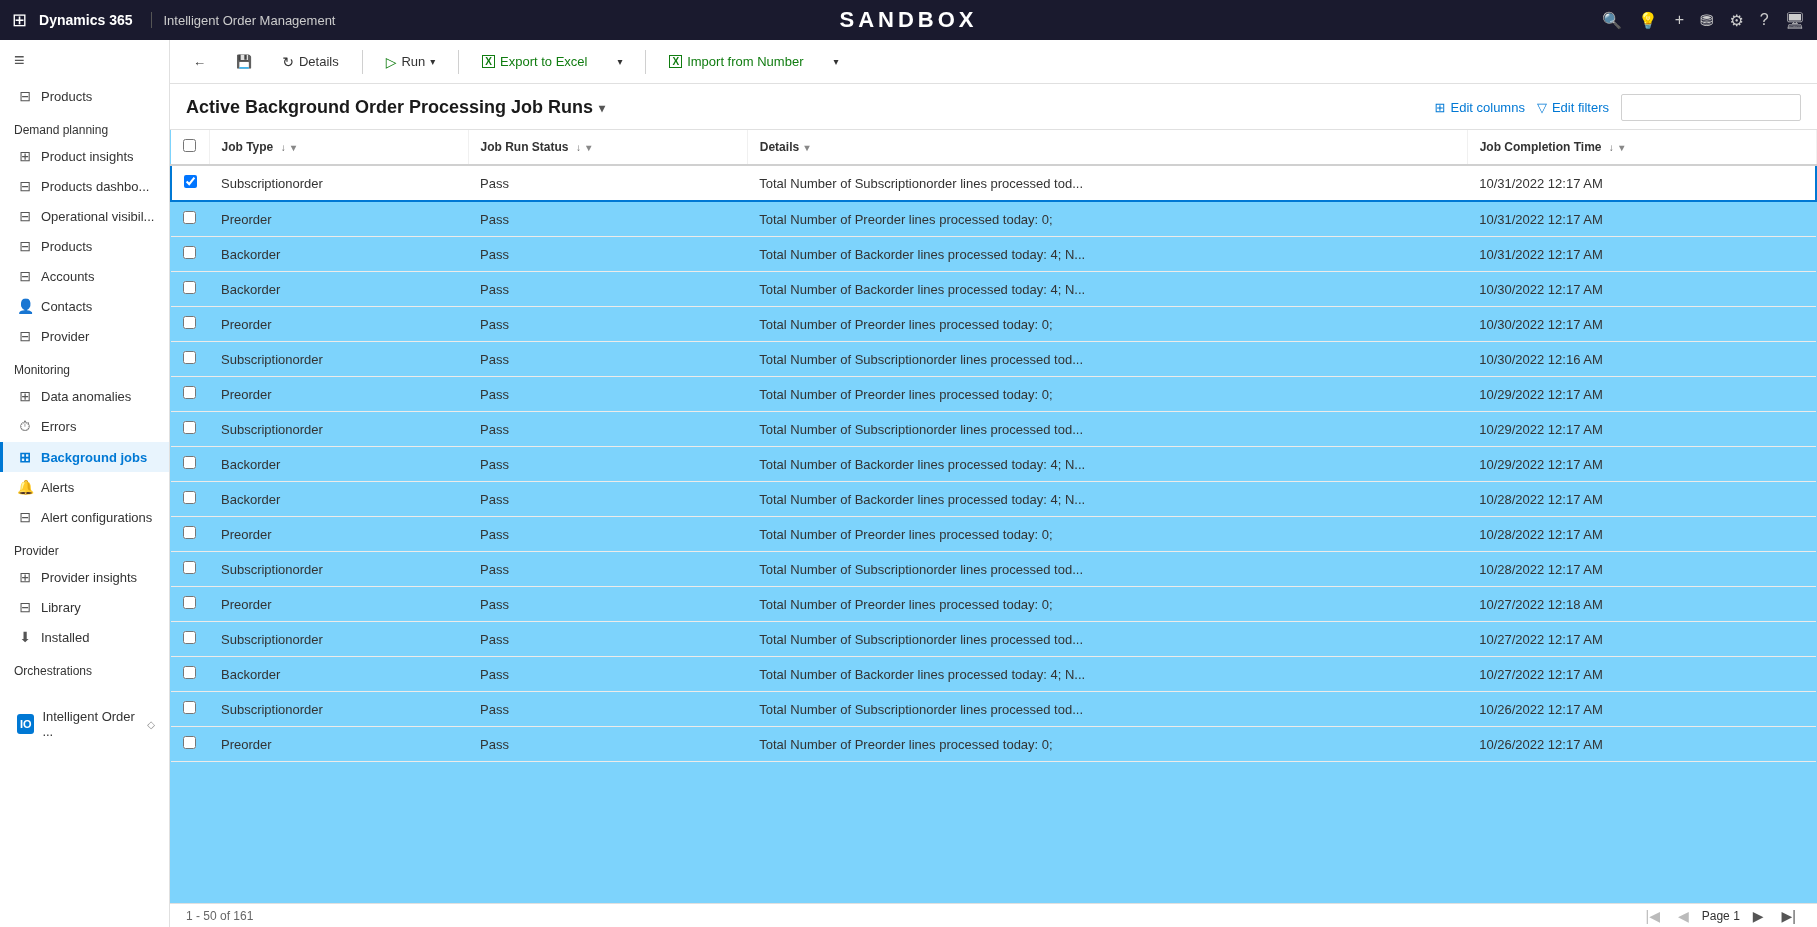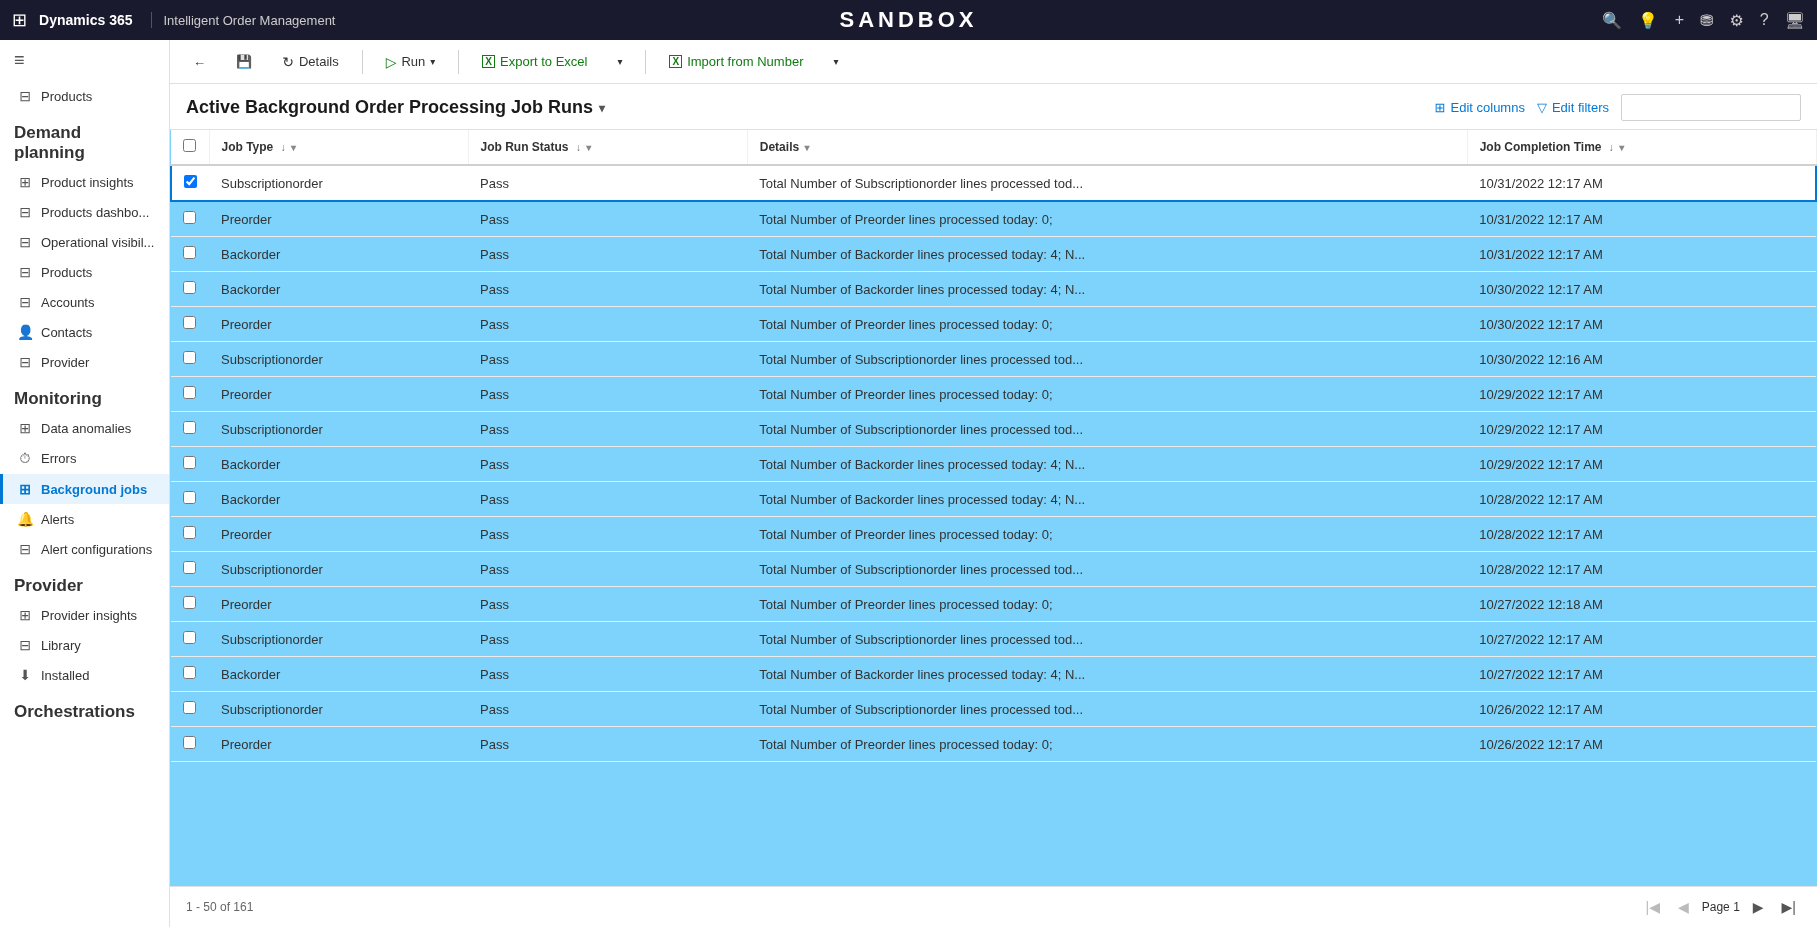--- a/index.html
+++ b/index.html
@@ -30,21 +30,21 @@
     
     .sidebar {
       width: 170px;
       background: #fff;
       border-right: 1px solid #e0e0e0;
       overflow-y: auto;
       flex-shrink: 0;
       padding-bottom: 16px;
     }
     .sidebar-hamburger { padding: 10px 14px; cursor: pointer; font-size: 18px; color: #555; }
-    .sidebar-section-label { font-size: 17px; font-weight: 700; color: #333; padding: 12px 14px 4px 14px; text-transform: none; }
+    .sidebar-section-label { font-size: 12px; font-weight: 400; color: #333; padding: 12px 14px 4px 14px; text-transform: none; }
     .sidebar-item {
       display: flex; align-items: center; gap: 8px;
       padding: 7px 14px;
       cursor: pointer;
       color: #333;
       font-size: 13px;
       border-left: 3px solid transparent;
     }
     .sidebar-item.active { border-left: 3px solid #0078d4; background: #e8f4fd; color: #0078d4; font-weight: 600; }
     .sidebar-item-icon { font-size: 14px; color: #555; width: 16px; text-align: center; }
@@ -109,21 +109,21 @@
     .th-checkbox { width: 36px; }
     .sort-icon { font-size: 10px; margin-left: 4px; color: #666; }
     .chevron-icon { font-size: 10px; margin-left: 2px; color: #888; }
 
     tbody tr { border-bottom: 1px solid #edebe9; }
     tbody tr.selected { background: #fff; border: 2px solid #0078d4; }
     tbody td { padding: 9px 12px; font-size: 13px; color: #333; }
 
     
     .table-footer {
-      height: 41px;
+      height: 24px;
       background: #fff;
       border-top: 1px solid #e0e0e0;
       display: flex;
       align-items: center;
       justify-content: space-between;
       padding: 0 16px;
       flex-shrink: 0;
     }
     .footer-count { font-size: 12px; color: #666; }
     .footer-nav { display: flex; align-items: center; gap: 8px; }
@@ -223,20 +223,27 @@
       <span class="sidebar-item-icon">⊟</span>
       <span>Library</span>
     </div>
     <div class="sidebar-item">
       <span class="sidebar-item-icon">⬇</span>
       <span>Installed</span>
     </div>
 
     <div class="sidebar-section-label">Orchestrations</div>
 
+    <div style="margin-top: auto; padding-top: 20px;">
+      <div class="sidebar-item">
+        <div class="sidebar-bottom-icon">IO</div>
+        <span>Intelligent Order ...</span>
+        <span style="margin-left: 4px; font-size: 10px; color: #888;">◇</span>
+      </div>
+    </div>
   </div>
 
   <div class="content-area">
 
     <div class="toolbar">
       <button class="toolbar-btn">
         <span>←</span>
       </button>
       <button class="toolbar-btn">
         <span>💾</span>

